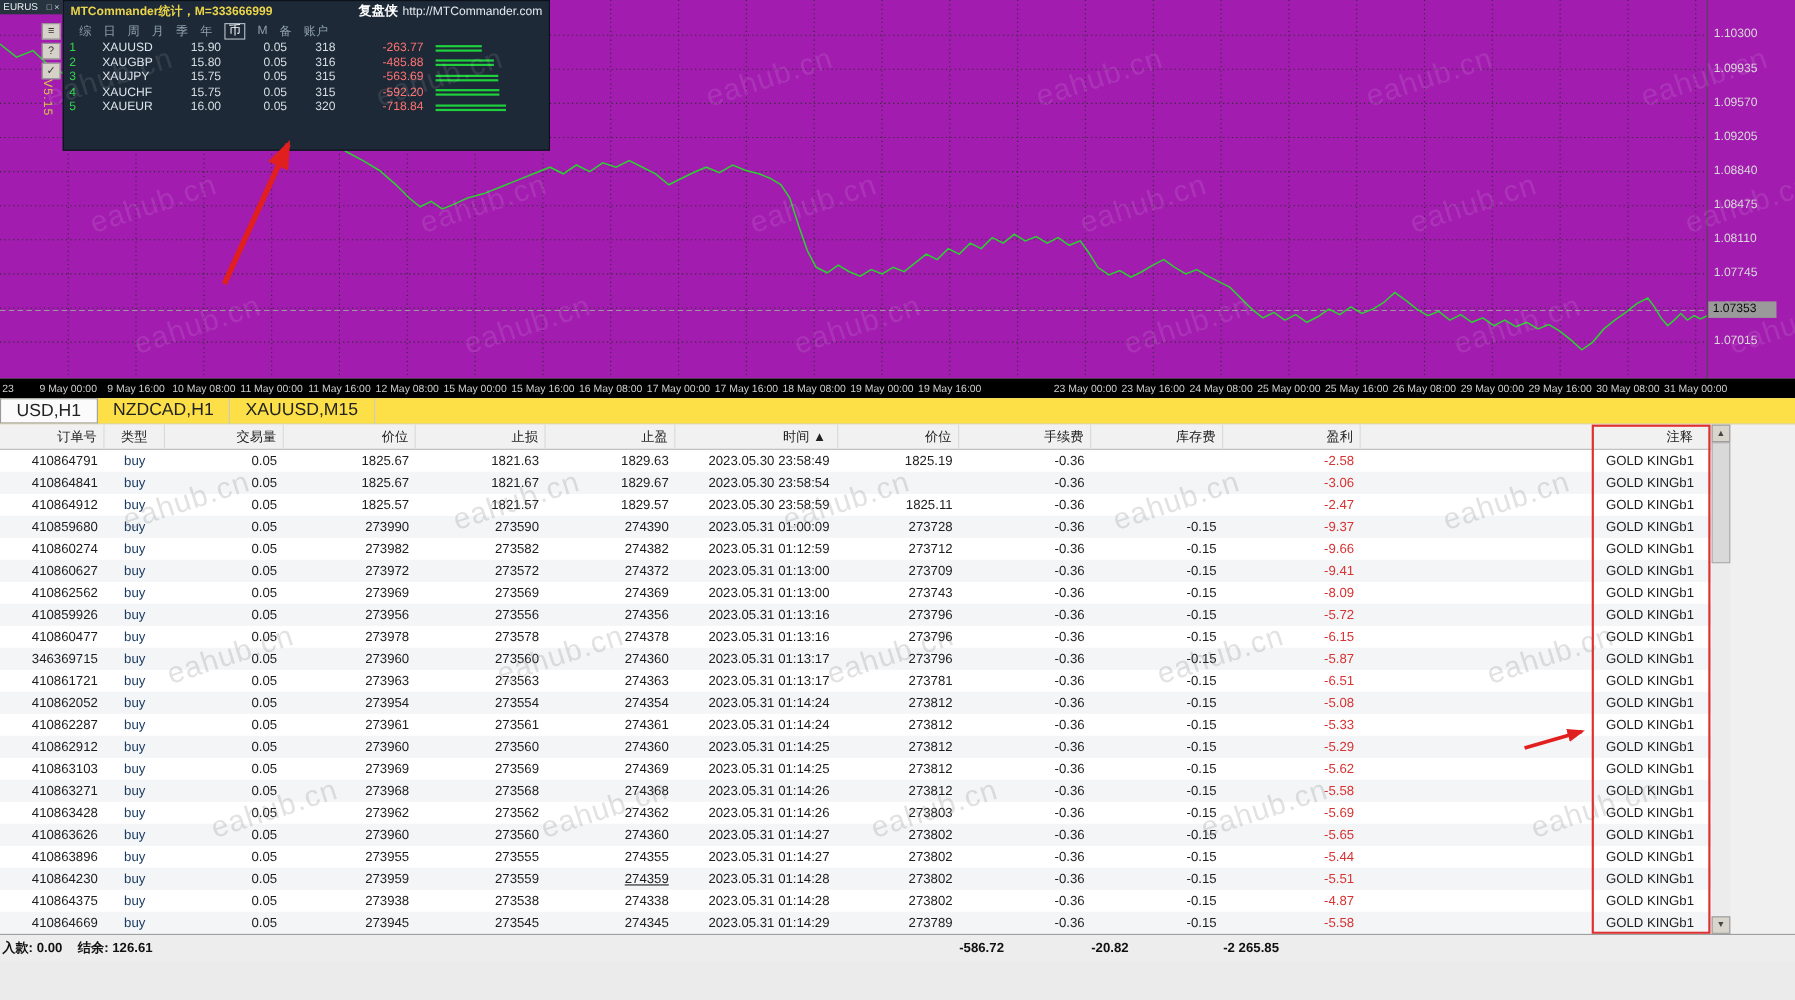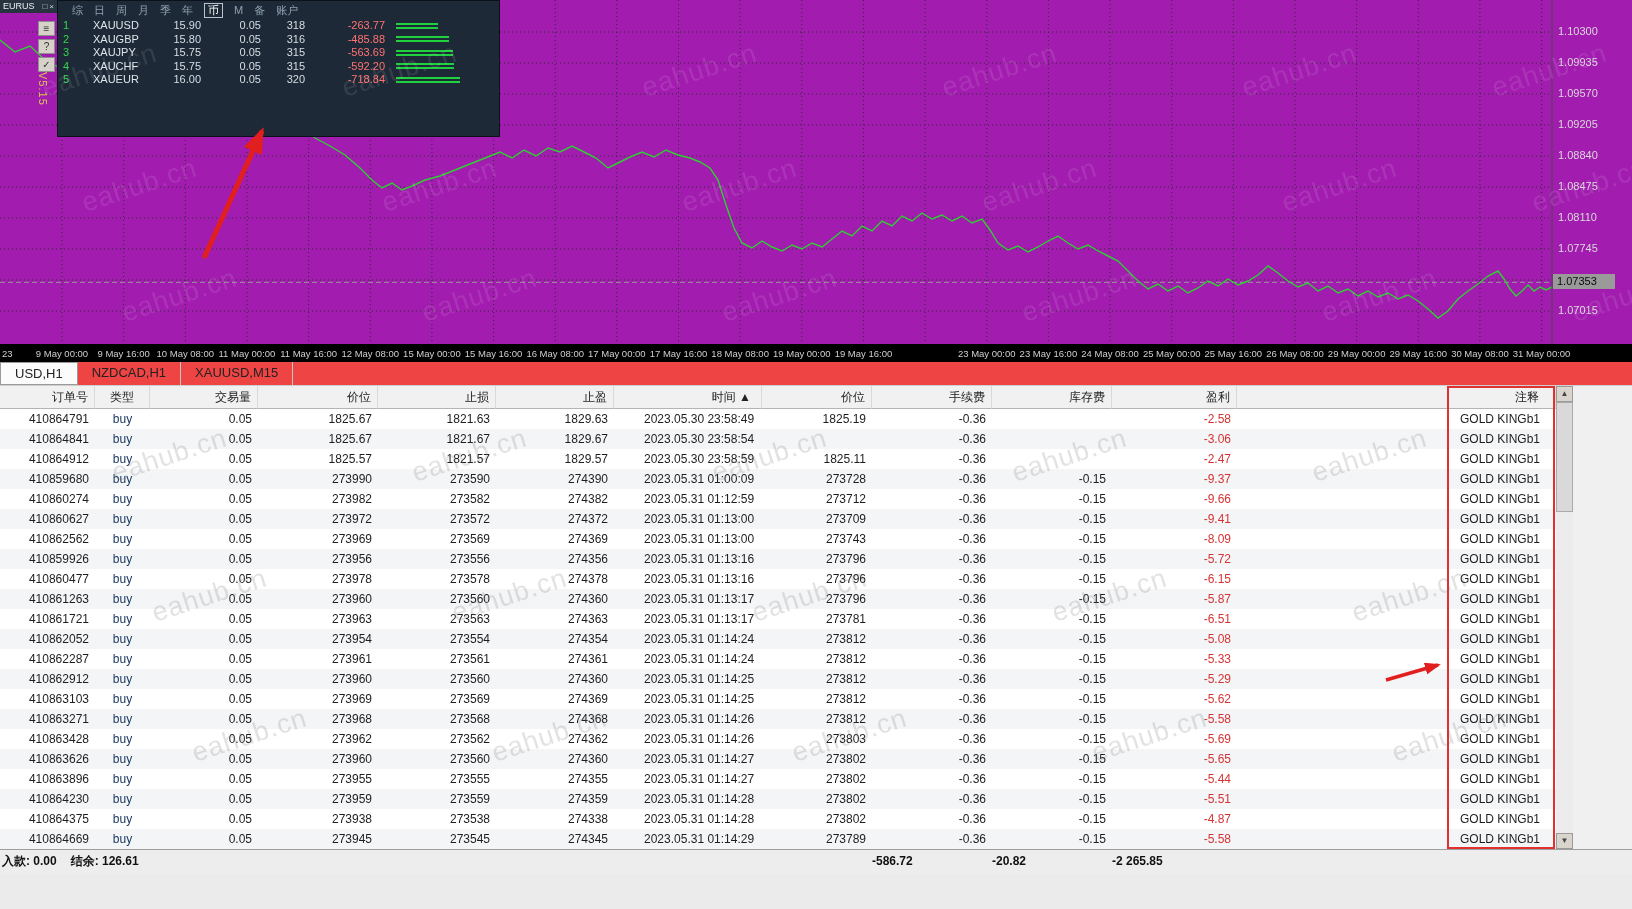--- a/index.html
+++ b/index.html
@@ -49,22 +49,22 @@
               font-size:9px;color:#e8eef2;display:flex;justify-content:space-between;padding:0 3px;
               line-height:13px;box-sizing:border-box}
   .mini-btns span{margin-left:2px;color:#cfd6dc;font-size:8px}
   .side-icons{position:absolute;left:38px;top:21px;z-index:3;display:flex;flex-direction:column;gap:3px}
   .side-btn{width:17px;height:15px;background:#d6d2ca;border:1px solid #8f8f8f;color:#333;
             font-size:10px;line-height:13px;text-align:center;box-sizing:border-box}
   .version-label{position:absolute;left:37px;top:72px;z-index:3;color:#d9c94c;font-size:11px;
                  writing-mode:vertical-rl;letter-spacing:1px}
 
   
-  .tabbar{position:absolute;left:0;top:362px;width:1632px;height:24px;background:#ef4444;
-          border-bottom:1px solid #cfcfcf;display:flex;font-size:13px;color:#222;box-sizing:border-box;z-index:1}
+  .tabbar{position:absolute;left:0;top:362px;width:1632px;height:24px;background:#fde047;
+          border-bottom:1px solid #cfcfcf;display:flex;font-size:16px;color:#222;box-sizing:border-box;z-index:1}
   .tab{padding:0 14px;line-height:22px;border-right:1px solid #c9c9c9;white-space:nowrap}
   .tab.active{background:#fbfbfb;border:1px solid #9a9a9a}
 
   
   .table-wrap{position:absolute;left:0;top:386px;width:1632px;height:463px;background:#f0f0f0;z-index:1}
   .thead{display:flex;height:23px;background:#f1f1f1;width:1556px}
   .th{box-sizing:border-box;border-right:1px solid #dadada;border-bottom:1px solid #b4b4b4;
       line-height:22px;font-size:12px;color:#222;white-space:nowrap;overflow:hidden}
   .tbody{position:absolute;left:0;top:23px}
   .trow{display:flex;height:20px;background:#ffffff;width:1556px}
@@ -185,20 +185,26 @@
     <span class="tlabel" style="left: 1233.35px;">25 May 16:00</span>
     <span class="tlabel" style="left: 1295px;">26 May 08:00</span>
     <span class="tlabel" style="left: 1356.65px;">29 May 00:00</span>
     <span class="tlabel" style="left: 1418.3px;">29 May 16:00</span>
     <span class="tlabel" style="left: 1479.95px;">30 May 08:00</span>
     <span class="tlabel" style="left: 1541.6px;">31 May 00:00</span>
     <span class="tlabel clip">23</span>
   </div>
 
 <div class="stats-panel">
+  <div class="sp-header">
+    <span class="sp-title">MTCommander统计，M=333666999</span>
+    <span>
+      <span class="sp-brand">复盘侠</span><span class="sp-url">http://MTCommander.com</span>
+    </span>
+  </div>
   <div class="sp-menu" id="spMenu">
       <span class="sp-menu-item">综</span>
       <span class="sp-menu-item">日</span>
       <span class="sp-menu-item">周</span>
       <span class="sp-menu-item">月</span>
       <span class="sp-menu-item">季</span>
       <span class="sp-menu-item">年</span>
       <span class="sp-menu-item active">币</span>
       <span class="sp-menu-item">M</span>
       <span class="sp-menu-item">备</span>
@@ -431,21 +437,21 @@
         <div class="tc a-r" style="width: 118px;">274378</div>
         <div class="tc a-l" style="width: 148px;">2023.05.31 01:13:16</div>
         <div class="tc a-r" style="width: 110px;">273796</div>
         <div class="tc a-r" style="width: 120px;">-0.36</div>
         <div class="tc a-r" style="width: 120px;">-0.15</div>
         <div class="tc a-r neg" style="width: 125px;">-6.15</div>
         <div class="tc " style="width: 212px;"></div>
         <div class="tc a-rc" style="width: 107px;">GOLD KINGb1</div>
       </div>
       <div class="trow alt">
-        <div class="tc a-r" style="width: 95px;">410861263</div>
+        <div class="tc a-r" style="width: 95px;">346369715</div>
         <div class="tc a-c buycol" style="width: 55px;">buy</div>
         <div class="tc a-r" style="width: 108px;">0.05</div>
         <div class="tc a-r" style="width: 120px;">273960</div>
         <div class="tc a-r" style="width: 118px;">273560</div>
         <div class="tc a-r" style="width: 118px;">274360</div>
         <div class="tc a-l" style="width: 148px;">2023.05.31 01:13:17</div>
         <div class="tc a-r" style="width: 110px;">273796</div>
         <div class="tc a-r" style="width: 120px;">-0.36</div>
         <div class="tc a-r" style="width: 120px;">-0.15</div>
         <div class="tc a-r neg" style="width: 125px;">-5.87</div>
@@ -586,21 +592,21 @@
         <div class="tc a-r neg" style="width: 125px;">-5.44</div>
         <div class="tc " style="width: 212px;"></div>
         <div class="tc a-rc" style="width: 107px;">GOLD KINGb1</div>
       </div>
       <div class="trow alt">
         <div class="tc a-r" style="width: 95px;">410864230</div>
         <div class="tc a-c buycol" style="width: 55px;">buy</div>
         <div class="tc a-r" style="width: 108px;">0.05</div>
         <div class="tc a-r" style="width: 120px;">273959</div>
         <div class="tc a-r" style="width: 118px;">273559</div>
-        <div class="tc a-r" style="width: 118px;">274359</div>
+        <div class="tc a-r" style="width: 118px; text-decoration: underline;">274359</div>
         <div class="tc a-l" style="width: 148px;">2023.05.31 01:14:28</div>
         <div class="tc a-r" style="width: 110px;">273802</div>
         <div class="tc a-r" style="width: 120px;">-0.36</div>
         <div class="tc a-r" style="width: 120px;">-0.15</div>
         <div class="tc a-r neg" style="width: 125px;">-5.51</div>
         <div class="tc " style="width: 212px;"></div>
         <div class="tc a-rc" style="width: 107px;">GOLD KINGb1</div>
       </div>
       <div class="trow">
         <div class="tc a-r" style="width: 95px;">410864375</div>

